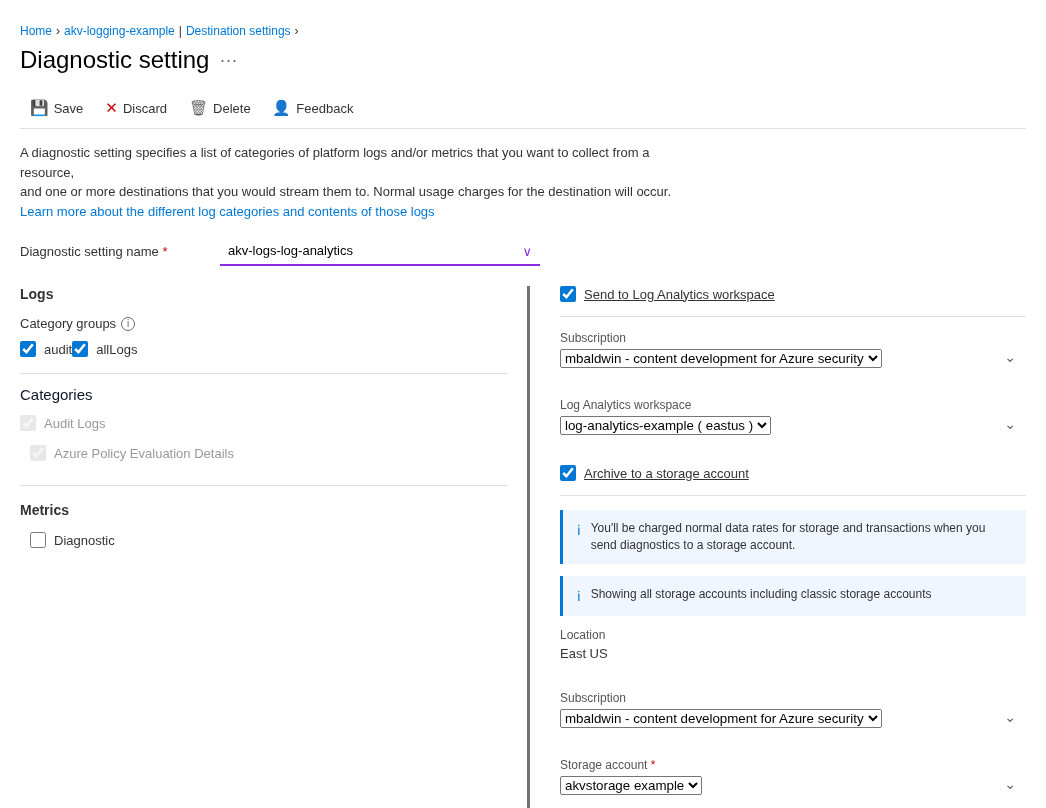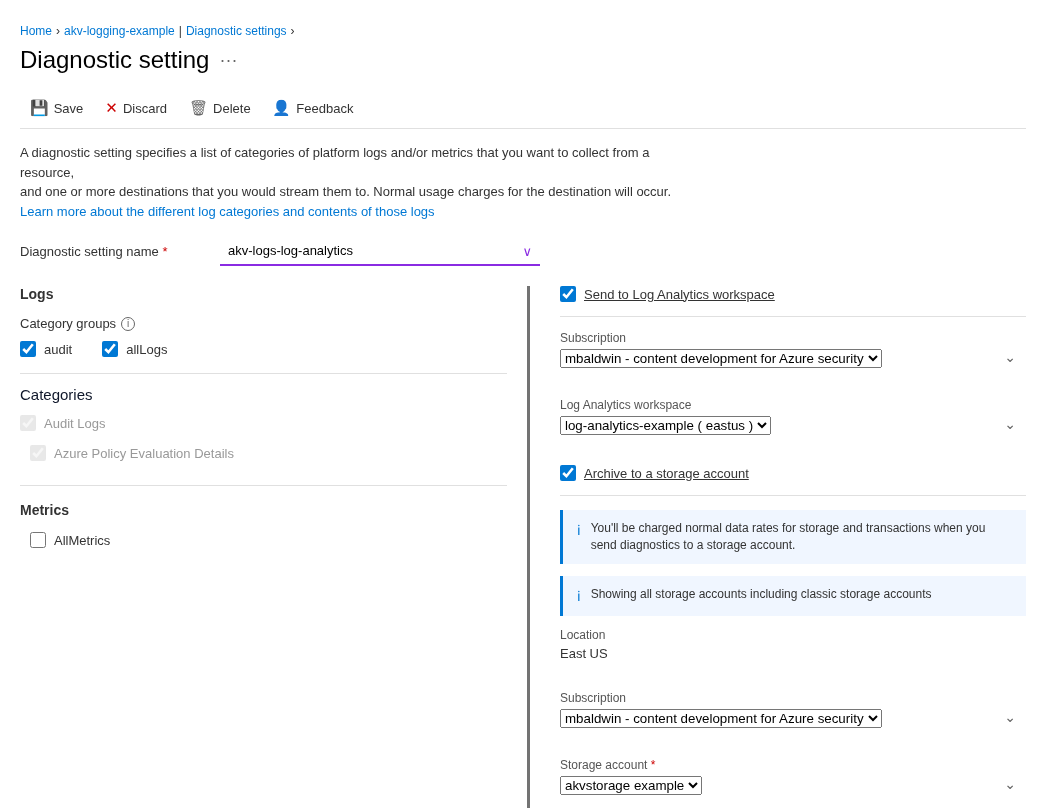--- a/index.html
+++ b/index.html
@@ -25,21 +25,21 @@
     .text-input { width: 320px; border: none; border-bottom: 2px solid #8a2be2; padding: 6px 8px; font-size: 13px; background: #fff; outline: none; }
     .input-wrapper { position: relative; display: flex; align-items: center; }
     .input-wrapper .chevron { position: absolute; right: 8px; color: #666; }
     .main-content { display: flex; gap: 0; }
     .left-panel { flex: 0 0 510px; padding-right: 20px; border-right: 3px solid #737373; }
     .right-panel { flex: 1; padding-left: 30px; }
     .section-title { font-size: 14px; font-weight: 600; color: #333; margin-bottom: 14px; }
     .category-groups { margin-bottom: 16px; }
     .category-groups-label { font-size: 13px; color: #333; margin-bottom: 10px; display: flex; align-items: center; gap: 5px; }
     .info-icon { display: inline-flex; align-items: center; justify-content: center; width: 14px; height: 14px; border-radius: 50%; border: 1px solid #666; color: #666; font-size: 10px; cursor: pointer; }
-    .checkboxes-row { display: flex; gap: 30px; margin-bottom: 10px; }
+    .checkboxes-row { display: flex; margin-bottom: 10px; }
     .checkbox-item { display: flex; align-items: center; gap: 8px; }
     .checkbox-item input[type="checkbox"] { width: 16px; height: 16px; cursor: pointer; accent-color: #0078d4; }
     .checkbox-item label { font-size: 13px; color: #333; cursor: pointer; }
     .checkbox-item.disabled input[type="checkbox"] { opacity: 0.5; cursor: not-allowed; }
     .checkbox-item.disabled label { color: #999; cursor: not-allowed; }
     .divider { border: none; border-top: 1px solid #e0e0e0; margin: 12px 0; }
     .categories-section { margin-top: 6px; }
     .categories-title { font-size: 15px; color: #0f172a; margin-bottom: 12px; }
     .metrics-section { margin-top: 16px; }
     .dest-item { display: flex; align-items: center; gap: 8px; margin-bottom: 14px; text-decoration: underline; }
@@ -58,21 +58,21 @@
 </head>
 <body>
 
 <div class="page">
 
   <div class="breadcrumb">
     <a>Home</a>
     <span>›</span>
     <a>akv-logging-example</a>
     <span>|</span>
-    <a>Diagnostic settings</a>
+    <a>Destination settings</a>
     <span>›</span>
   </div>
 
   <div class="page-title">
     <span>Diagnostic setting</span>
     <span class="page-title-dots">···</span>
   </div>
 
   <div class="toolbar">
     <button class="toolbar-btn save">
@@ -145,21 +145,21 @@
           <label for="azurePolicy">Azure Policy Evaluation Details</label>
         </div>
       </div>
 
       <hr class="divider" style="margin-top:24px;">
 
       <div class="metrics-section">
         <div class="section-title">Metrics</div>
         <div class="checkbox-item" style="margin-left:10px;">
           <input type="checkbox" id="allMetrics" style="">
-          <label for="allMetrics">AllMetrics</label>
+          <label for="allMetrics">Diagnostic</label>
         </div>
       </div>
     </div>
 
     <div class="right-panel">
 
       <div class="dest-item">
         <input type="checkbox" id="logAnalytics" checked="" style="">
         <label for="logAnalytics">Send to Log Analytics workspace</label>
       </div>

